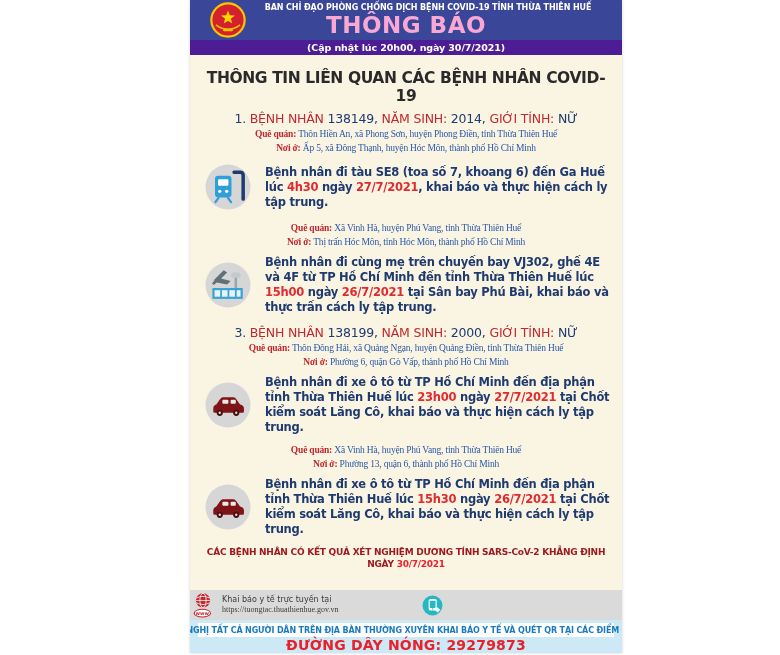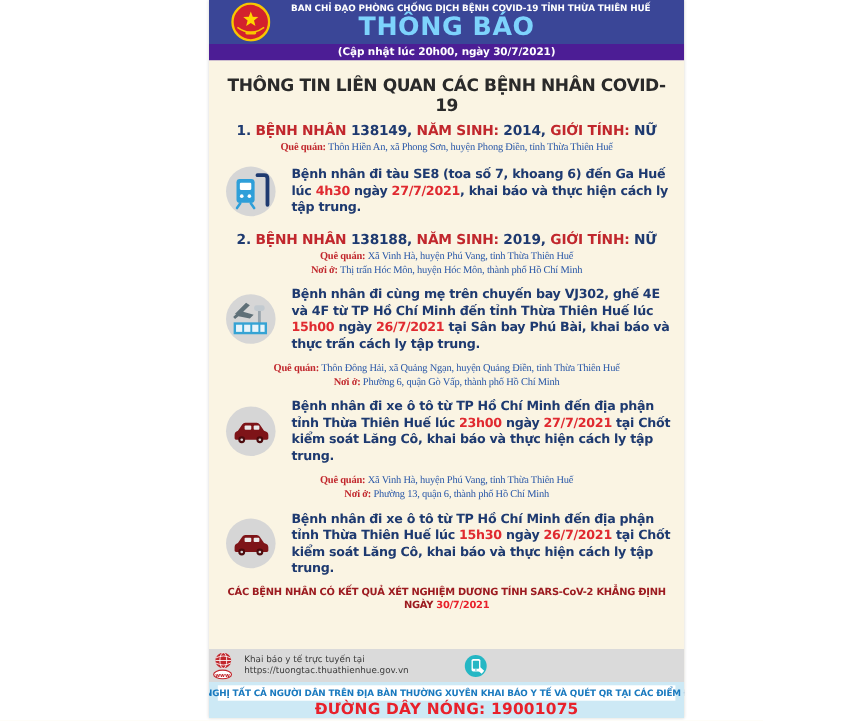--- a/index.html
+++ b/index.html
@@ -14,48 +14,48 @@
     display:flex;flex-direction:column;overflow:hidden;
     box-shadow:0 0 3px rgba(0,0,0,.18);
     background:#faf4e3;
   }
   
   .header{background:#3a4697;height:40px;position:relative;flex:0 0 40px;
     display:flex;flex-direction:column;align-items:center;justify-content:center;}
   .emblem{position:absolute;left:20px;top:2px;width:36px;height:36px;}
   .org{color:#ffffff;font-weight:bold;font-size:8px;letter-spacing:-0.1px;
     transform:translateX(22px);margin-bottom:1px;white-space:nowrap;}
-  .title{color:#7dd3fc;font-weight:bold;font-size:23px;line-height:24px;letter-spacing:0.5px;}
+  .title{color:#f9a8d4;font-weight:bold;font-size:23px;line-height:24px;letter-spacing:0.5px;}
   .red-strip{background:#4c1d95;height:15px;flex:0 0 15px;display:flex;align-items:center;justify-content:center;
     color:#ffffff;font-weight:bold;font-size:9.5px;letter-spacing:-0.1px;}
   
   .body{background:#faf4e3;flex:1 1 auto;padding:0 10px;overflow:hidden;}
   .section-title{text-align:center;font-weight:bold;color:#2a2a2a;font-size:15.5px;
     letter-spacing:-0.4px;margin:14px 0 5px;}
   .patient{margin-bottom:9px;}
-  .p-head{text-align:center;font-weight:bold;font-size:12.5px;letter-spacing:-0.2px;
+  .p-head{text-align:center;font-weight:normal;font-size:12.5px;letter-spacing:-0.2px;
     color:#1e3a70;line-height:18px;}
   .p-head .seg-hl{color:#c1272d;}
   .p-line{text-align:center;font-size:9.5px;line-height:13.5px;color:#2a58a8;letter-spacing:-0.2px;font-family:Liberation Serif, serif;}
   .p-line .lbl{color:#c1272d;font-weight:bold;}
   .p-move{display:flex;align-items:center;gap:11px;margin-top:6px;padding-left:2px;}
   .icon-circle{width:52px;height:52px;flex:0 0 52px;}
   .p-move-text{font-weight:bold;color:#1e3a70;font-size:11.5px;line-height:15px;letter-spacing:-0.25px;}
   .p-move-text .seg-hl{color:#e02a30;}
   .summary{text-align:center;font-weight:bold;color:#9c1b20;font-size:9px;
     letter-spacing:-0.25px;margin-top:3px;line-height:12px;}
   .summary .seg-hl{color:#e8212b;}
   
   .footer-gray{background:#dadada;height:30px;flex:0 0 30px;display:flex;align-items:center;
     padding:0 0;gap:6px;}
   .f-item{display:flex;align-items:center;gap:6px;}
   .f-item.left{flex:0 0 52%;}
   .f-item.right{flex:1;}
   .f-text{font-size:8px;line-height:10px;color:#3a3a3a;}
-  .f-text .url{color:#3a3a3a;}
+  .f-text .url{color:#3a3a3a;font-family:Liberation Serif, serif;}
   .footer-blue{background:#cde9f5;height:33px;flex:0 0 33px;display:flex;flex-direction:column;}
   .notice{background:#ffffff;margin:3px 8px 0;height:15px;display:flex;align-items:center;justify-content:center;
     color:#1a7abf;font-weight:bold;font-size:8px;letter-spacing:-0.15px;white-space:nowrap;}
   .hotline{text-align:center;color:#e8212b;font-weight:bold;font-size:14px;line-height:15px;margin-top:1px;letter-spacing:0.2px;}
 </style>
 </head>
 <body>
 
 <div class="stage">
   <div class="poster">
@@ -75,61 +75,65 @@
 
     <div class="body">
       <div class="section-title">THÔNG TIN LIÊN QUAN CÁC BỆNH NHÂN COVID-19</div>
 
       <div class="patient">
         <div class="p-head"><span>1. </span><span class="seg-hl">BỆNH NHÂN </span><span>138149, </span><span class="seg-hl">NĂM SINH: </span><span>2014, </span><span class="seg-hl">GIỚI TÍNH: </span><span>NỮ</span></div>
         <div class="p-line">
           <span class="lbl">Quê quán:</span>
           <span>Thôn Hiền An, xã Phong Sơn, huyện Phong Điền, tỉnh Thừa Thiên Huế</span>
         </div>
+        <div class="p-line">
+          <span class="lbl">Nơi ở:</span>
+          <span>Ấp 5, xã Đông Thạnh, huyện Hóc Môn, thành phố Hồ Chí Minh</span>
+        </div>
         <div class="p-move">
           <svg class="icon-circle" viewBox="0 0 60 60">
             <circle cx="30" cy="30" r="26" fill="#d6d6d6"></circle>
             <path d="M37 13 h7 q3.5 0 3.5 3.5 V44" stroke="#1e3a70" stroke-width="4" fill="none" stroke-linecap="round"></path>
             <rect x="15" y="17" width="19" height="25" rx="3.5" fill="#2e9fd9"></rect>
             <rect x="18.5" y="21" width="12" height="7.5" rx="1.2" fill="#ffffff"></rect>
             <circle cx="20.5" cy="35" r="1.9" fill="#ffffff"></circle>
             <circle cx="28.5" cy="35" r="1.9" fill="#ffffff"></circle>
             <path d="M19 42.5 l-3.5 5 M30 42.5 l3.5 5" stroke="#2e9fd9" stroke-width="2.6" stroke-linecap="round"></path>
           </svg>
           <div class="p-move-text"><span>Bệnh nhân đi tàu SE8 (toa số 7, khoang 6) đến Ga Huế lúc </span><span class="seg-hl">4h30</span><span> ngày </span><span class="seg-hl">27/7/2021</span><span>, khai báo và thực hiện cách ly tập trung.</span></div>
         </div>
       </div>
 
       <div class="patient">
-        <div class="p-head"><span>2. </span><span class="seg-hl">BỆNH NHÂN </span><span>138188, </span><span class="seg-hl">NĂM SINH: </span><span>2019, </span><span class="seg-hl">GIỚI TÍNH: </span><span>NỮ</span></div>
         <div class="p-line">
           <span class="lbl">Quê quán:</span>
           <span>Xã Vinh Hà, huyện Phú Vang, tỉnh Thừa Thiên Huế</span>
         </div>
         <div class="p-line">
           <span class="lbl">Nơi ở:</span>
-          <span>Thị trấn Hóc Môn, huyện Hóc Môn, thành phố Hồ Chí Minh</span>
+          <span>Thị trấn Hóc Môn, tỉnh Hóc Môn, thành phố Hồ Chí Minh</span>
         </div>
         <div class="p-move">
           <svg class="icon-circle" viewBox="0 0 60 60">
             <circle cx="30" cy="30" r="26" fill="#d6d6d6"></circle>
             <path d="M13 25 L25 13 L29 15.5 L22 22.5 L33 25.5 L29 29.5 L17 27 L13.5 30 L11.5 28 L15 24.5 Z" fill="#5f7078"></path>
             <rect x="37.5" y="20" width="3" height="16" fill="#9aa5ad"></rect>
             <rect x="33.5" y="15.5" width="11" height="6" rx="2.5" fill="#c2cad0"></rect>
             <rect x="12" y="33.5" width="35" height="12.5" fill="#35a3d4"></rect>
             <rect x="14.5" y="36" width="6.5" height="7.5" fill="#e8f4fa"></rect>
             <rect x="23" y="36" width="6.5" height="7.5" fill="#e8f4fa"></rect>
             <rect x="31.5" y="36" width="6.5" height="7.5" fill="#e8f4fa"></rect>
             <rect x="40" y="36" width="4.5" height="7.5" fill="#e8f4fa"></rect>
           </svg>
           <div class="p-move-text"><span>Bệnh nhân đi cùng mẹ trên chuyến bay VJ302, ghế 4E và 4F từ TP Hồ Chí Minh đến tỉnh Thừa Thiên Huế lúc </span><span class="seg-hl">15h00</span><span> ngày </span><span class="seg-hl">26/7/2021</span><span> tại Sân bay Phú Bài, khai báo và thực trấn cách ly tập trung.</span></div>
         </div>
       </div>
 
       <div class="patient">
+        <div class="p-head"><span>3. </span><span class="seg-hl">BỆNH NHÂN </span><span>138199, </span><span class="seg-hl">NĂM SINH: </span><span>2000, </span><span class="seg-hl">GIỚI TÍNH: </span><span>NỮ</span></div>
         <div class="p-line">
           <span class="lbl">Quê quán:</span>
           <span>Thôn Đông Hải, xã Quảng Ngạn, huyện Quảng Điền, tỉnh Thừa Thiên Huế</span>
         </div>
         <div class="p-line">
           <span class="lbl">Nơi ở:</span>
           <span>Phường 6, quận Gò Vấp, thành phố Hồ Chí Minh</span>
         </div>
         <div class="p-move">
           <svg class="icon-circle" viewBox="0 0 60 60">
@@ -193,17 +197,17 @@
           <rect x="10" y="6.5" width="10.5" height="15" rx="2" fill="#ffffff"></rect>
           <rect x="11.6" y="8.8" width="7.3" height="9.4" rx="0.8" fill="#25b7c4"></rect>
           <circle cx="15.2" cy="19.6" r="0.9" fill="#25b7c4"></circle>
           <path d="M17 20 l5 4 3-3.5 -4.5-4" fill="#ffffff"></path>
         </svg>
       </div>
     </div>
 
     <div class="footer-blue">
       <div class="notice">ĐỀ NGHỊ TẤT CẢ NGƯỜI DÂN TRÊN ĐỊA BÀN THƯỜNG XUYÊN KHAI BÁO Y TẾ VÀ QUÉT QR TẠI CÁC ĐIỂM ĐẾN</div>
-      <div class="hotline">ĐƯỜNG DÂY NÓNG: 19001075</div>
+      <div class="hotline">ĐƯỜNG DÂY NÓNG: 29279873</div>
     </div>
 
   </div>
 </div>
 
 </body></html>

